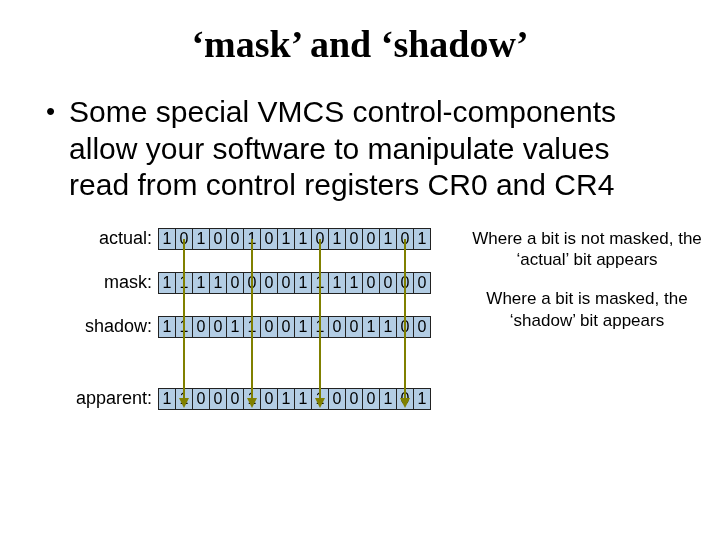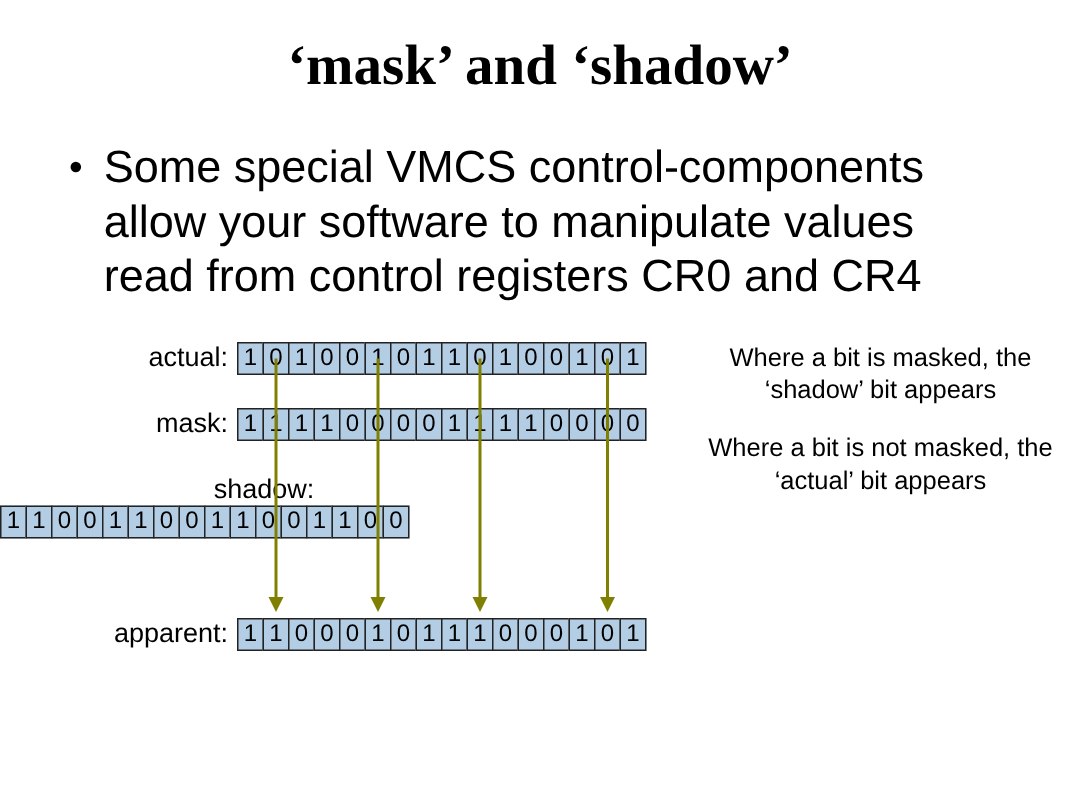--- a/index.html
+++ b/index.html
@@ -81,21 +81,21 @@
           <div class="bit">1</div>
           <div class="bit">1</div>
           <div class="bit">1</div>
           <div class="bit">0</div>
           <div class="bit">0</div>
           <div class="bit">0</div>
           <div class="bit">0</div>
         </div>
   </div>
 
-  <div class="row" id="row-shadow" style="top: 88px; flex-direction: column;">
+  <div class="row" id="row-shadow" style="top: 88px;">
     <div class="row-label">shadow:</div>
     <div class="bits">
           <div class="bit">1</div>
           <div class="bit">1</div>
           <div class="bit">0</div>
           <div class="bit">0</div>
           <div class="bit">1</div>
           <div class="bit">1</div>
           <div class="bit">0</div>
           <div class="bit">0</div>
@@ -103,21 +103,21 @@
           <div class="bit">1</div>
           <div class="bit">0</div>
           <div class="bit">0</div>
           <div class="bit">1</div>
           <div class="bit">1</div>
           <div class="bit">0</div>
           <div class="bit">0</div>
         </div>
   </div>
 
-  <div class="row" id="row-apparent" style="top: 184px; align-items: center;">
+  <div class="row" id="row-apparent" style="top: 160px; align-items: center;">
     <div class="row-label">apparent:</div>
     <div class="bits">
           <div class="bit">1</div>
           <div class="bit">1</div>
           <div class="bit">0</div>
           <div class="bit">0</div>
           <div class="bit">0</div>
           <div class="bit">1</div>
           <div class="bit">0</div>
           <div class="bit">1</div>
@@ -137,19 +137,19 @@
         <polygon points="21,170 31,170 26,180" fill="#808000"></polygon>
         <line x1="94" y1="11" x2="94" y2="170" stroke="#808000" stroke-width="2"></line>
         <polygon points="89,170 99,170 94,180" fill="#808000"></polygon>
         <line x1="162" y1="11" x2="162" y2="170" stroke="#808000" stroke-width="2"></line>
         <polygon points="157,170 167,170 162,180" fill="#808000"></polygon>
         <line x1="247" y1="11" x2="247" y2="170" stroke="#808000" stroke-width="2"></line>
         <polygon points="242,170 252,170 247,180" fill="#808000"></polygon>
       </svg>
 
   <div class="captions">
+    <div class="cap">Where a bit is not masked, the ‘actual’ bit appears</div>
     <div class="cap">Where a bit is masked, the ‘shadow’ bit appears</div>
-    <div class="cap">Where a bit is not masked, the ‘actual’ bit appears</div>
   </div>
 
 </div>
 
 </div>
 
 </body></html>

